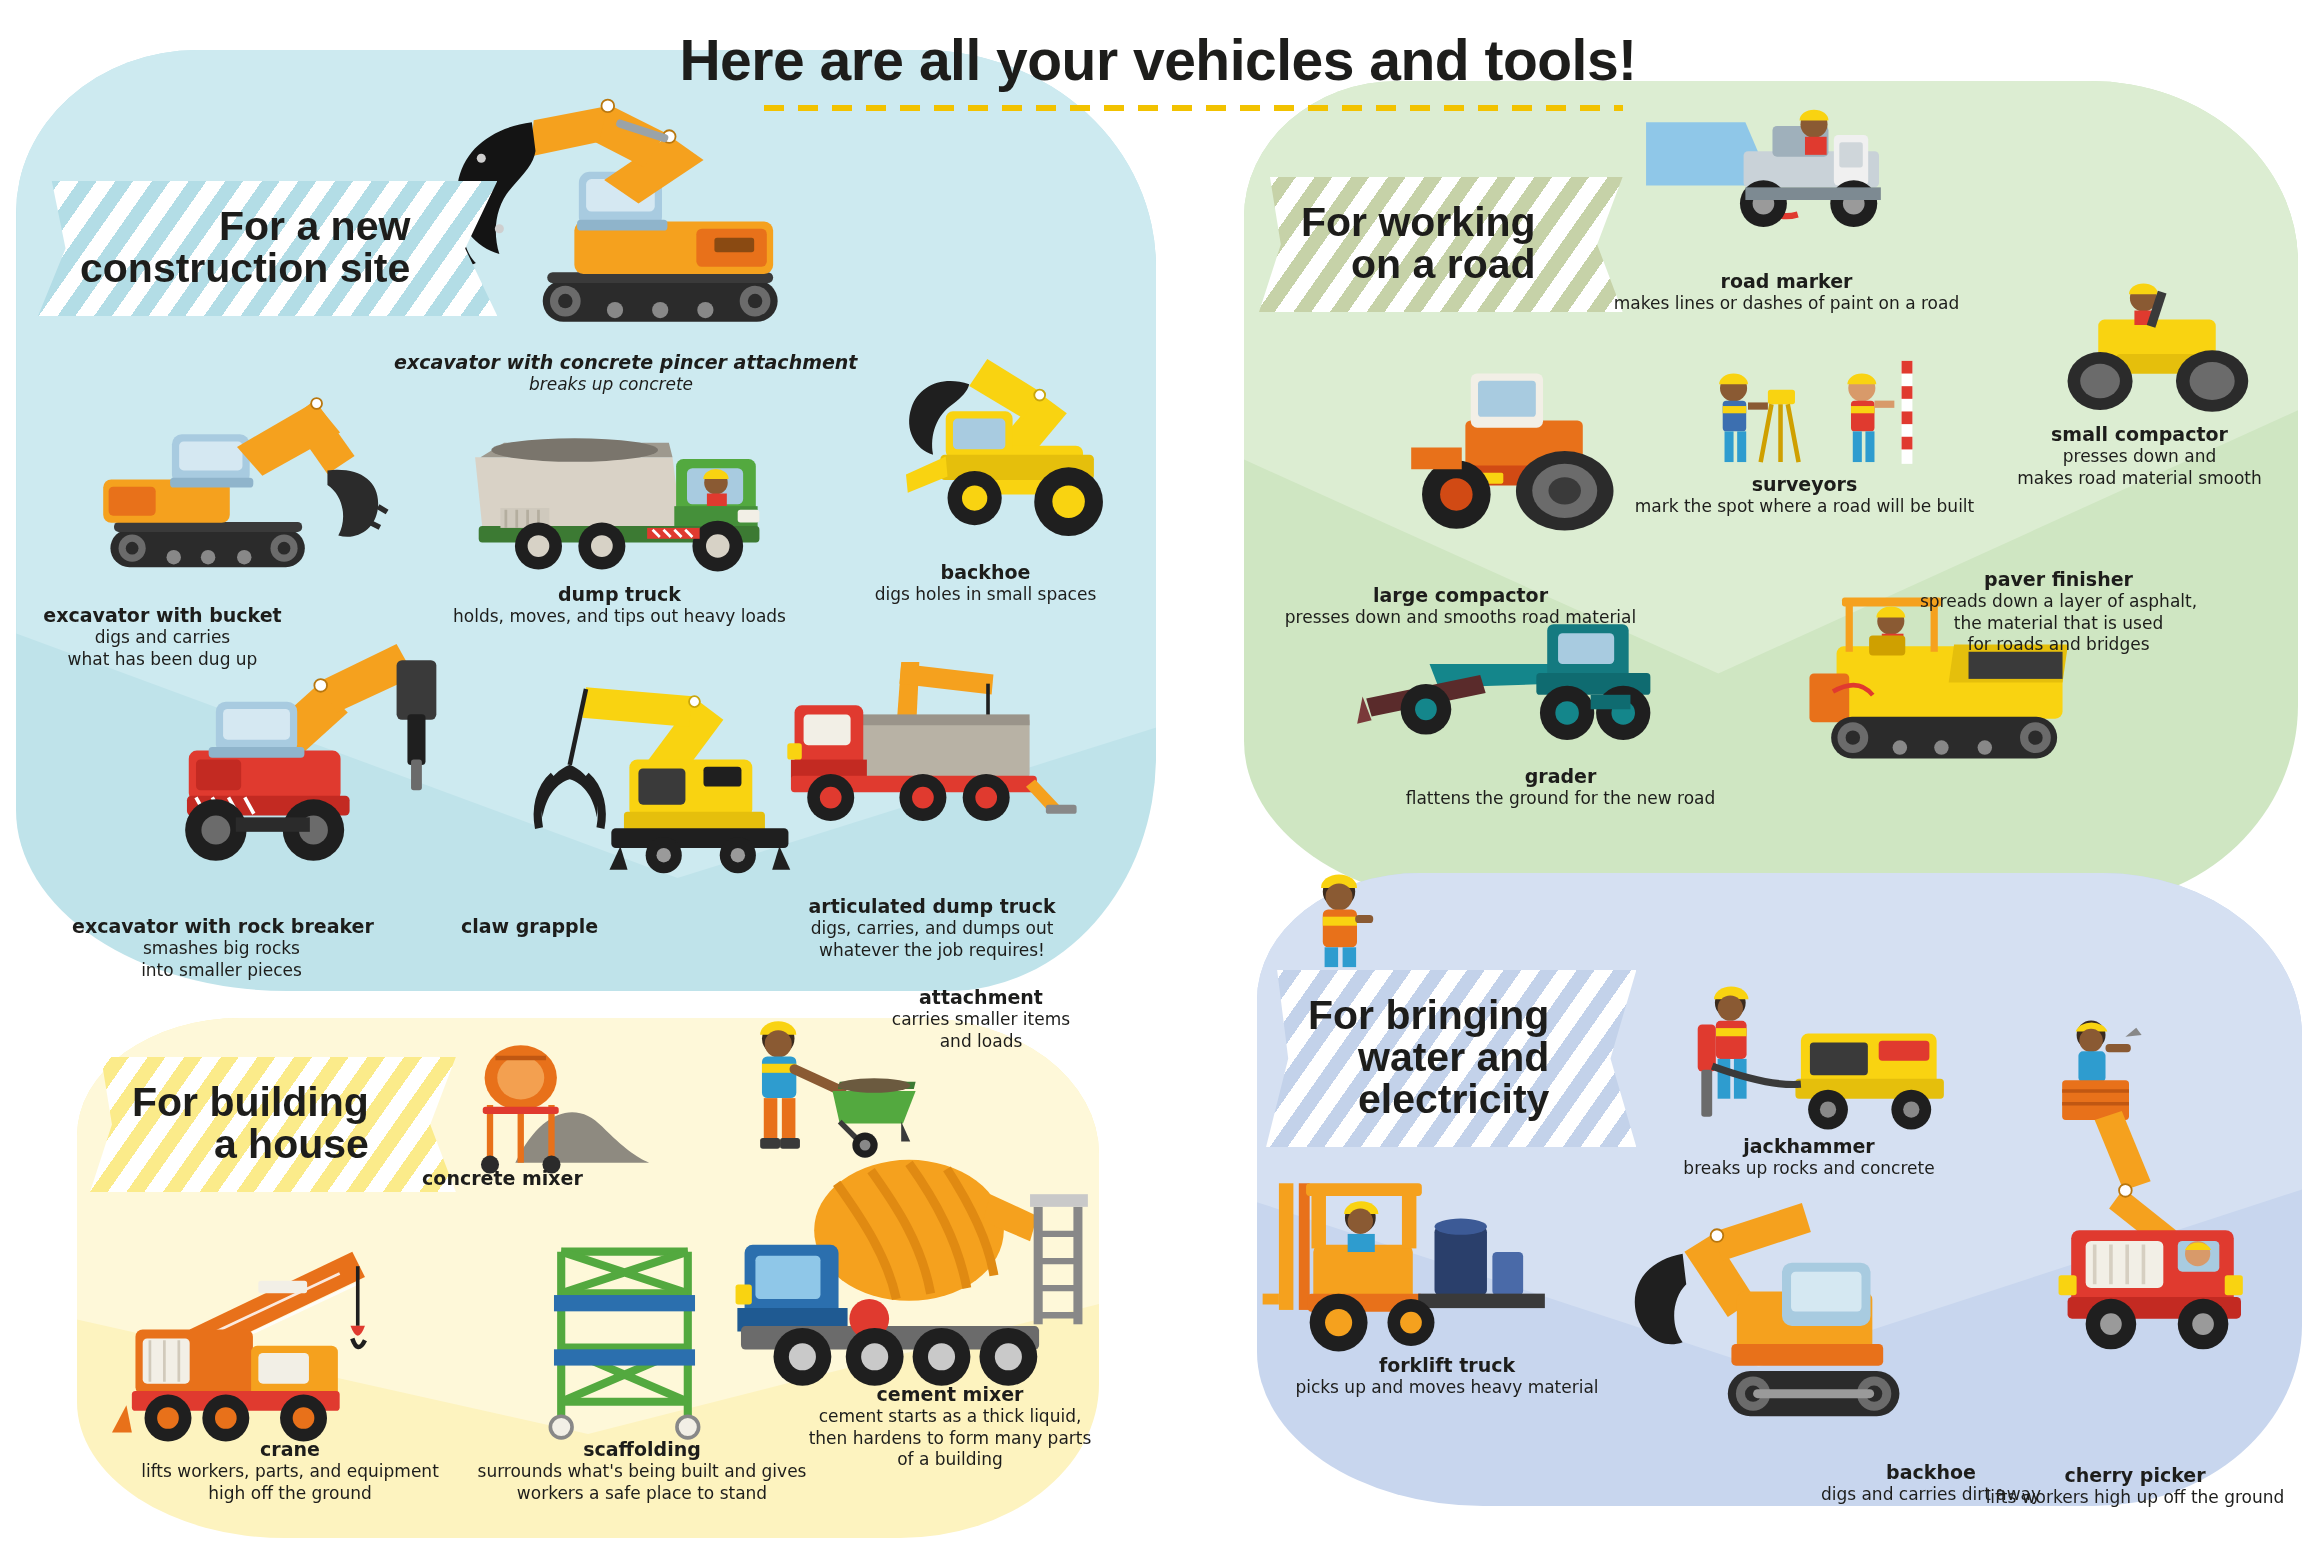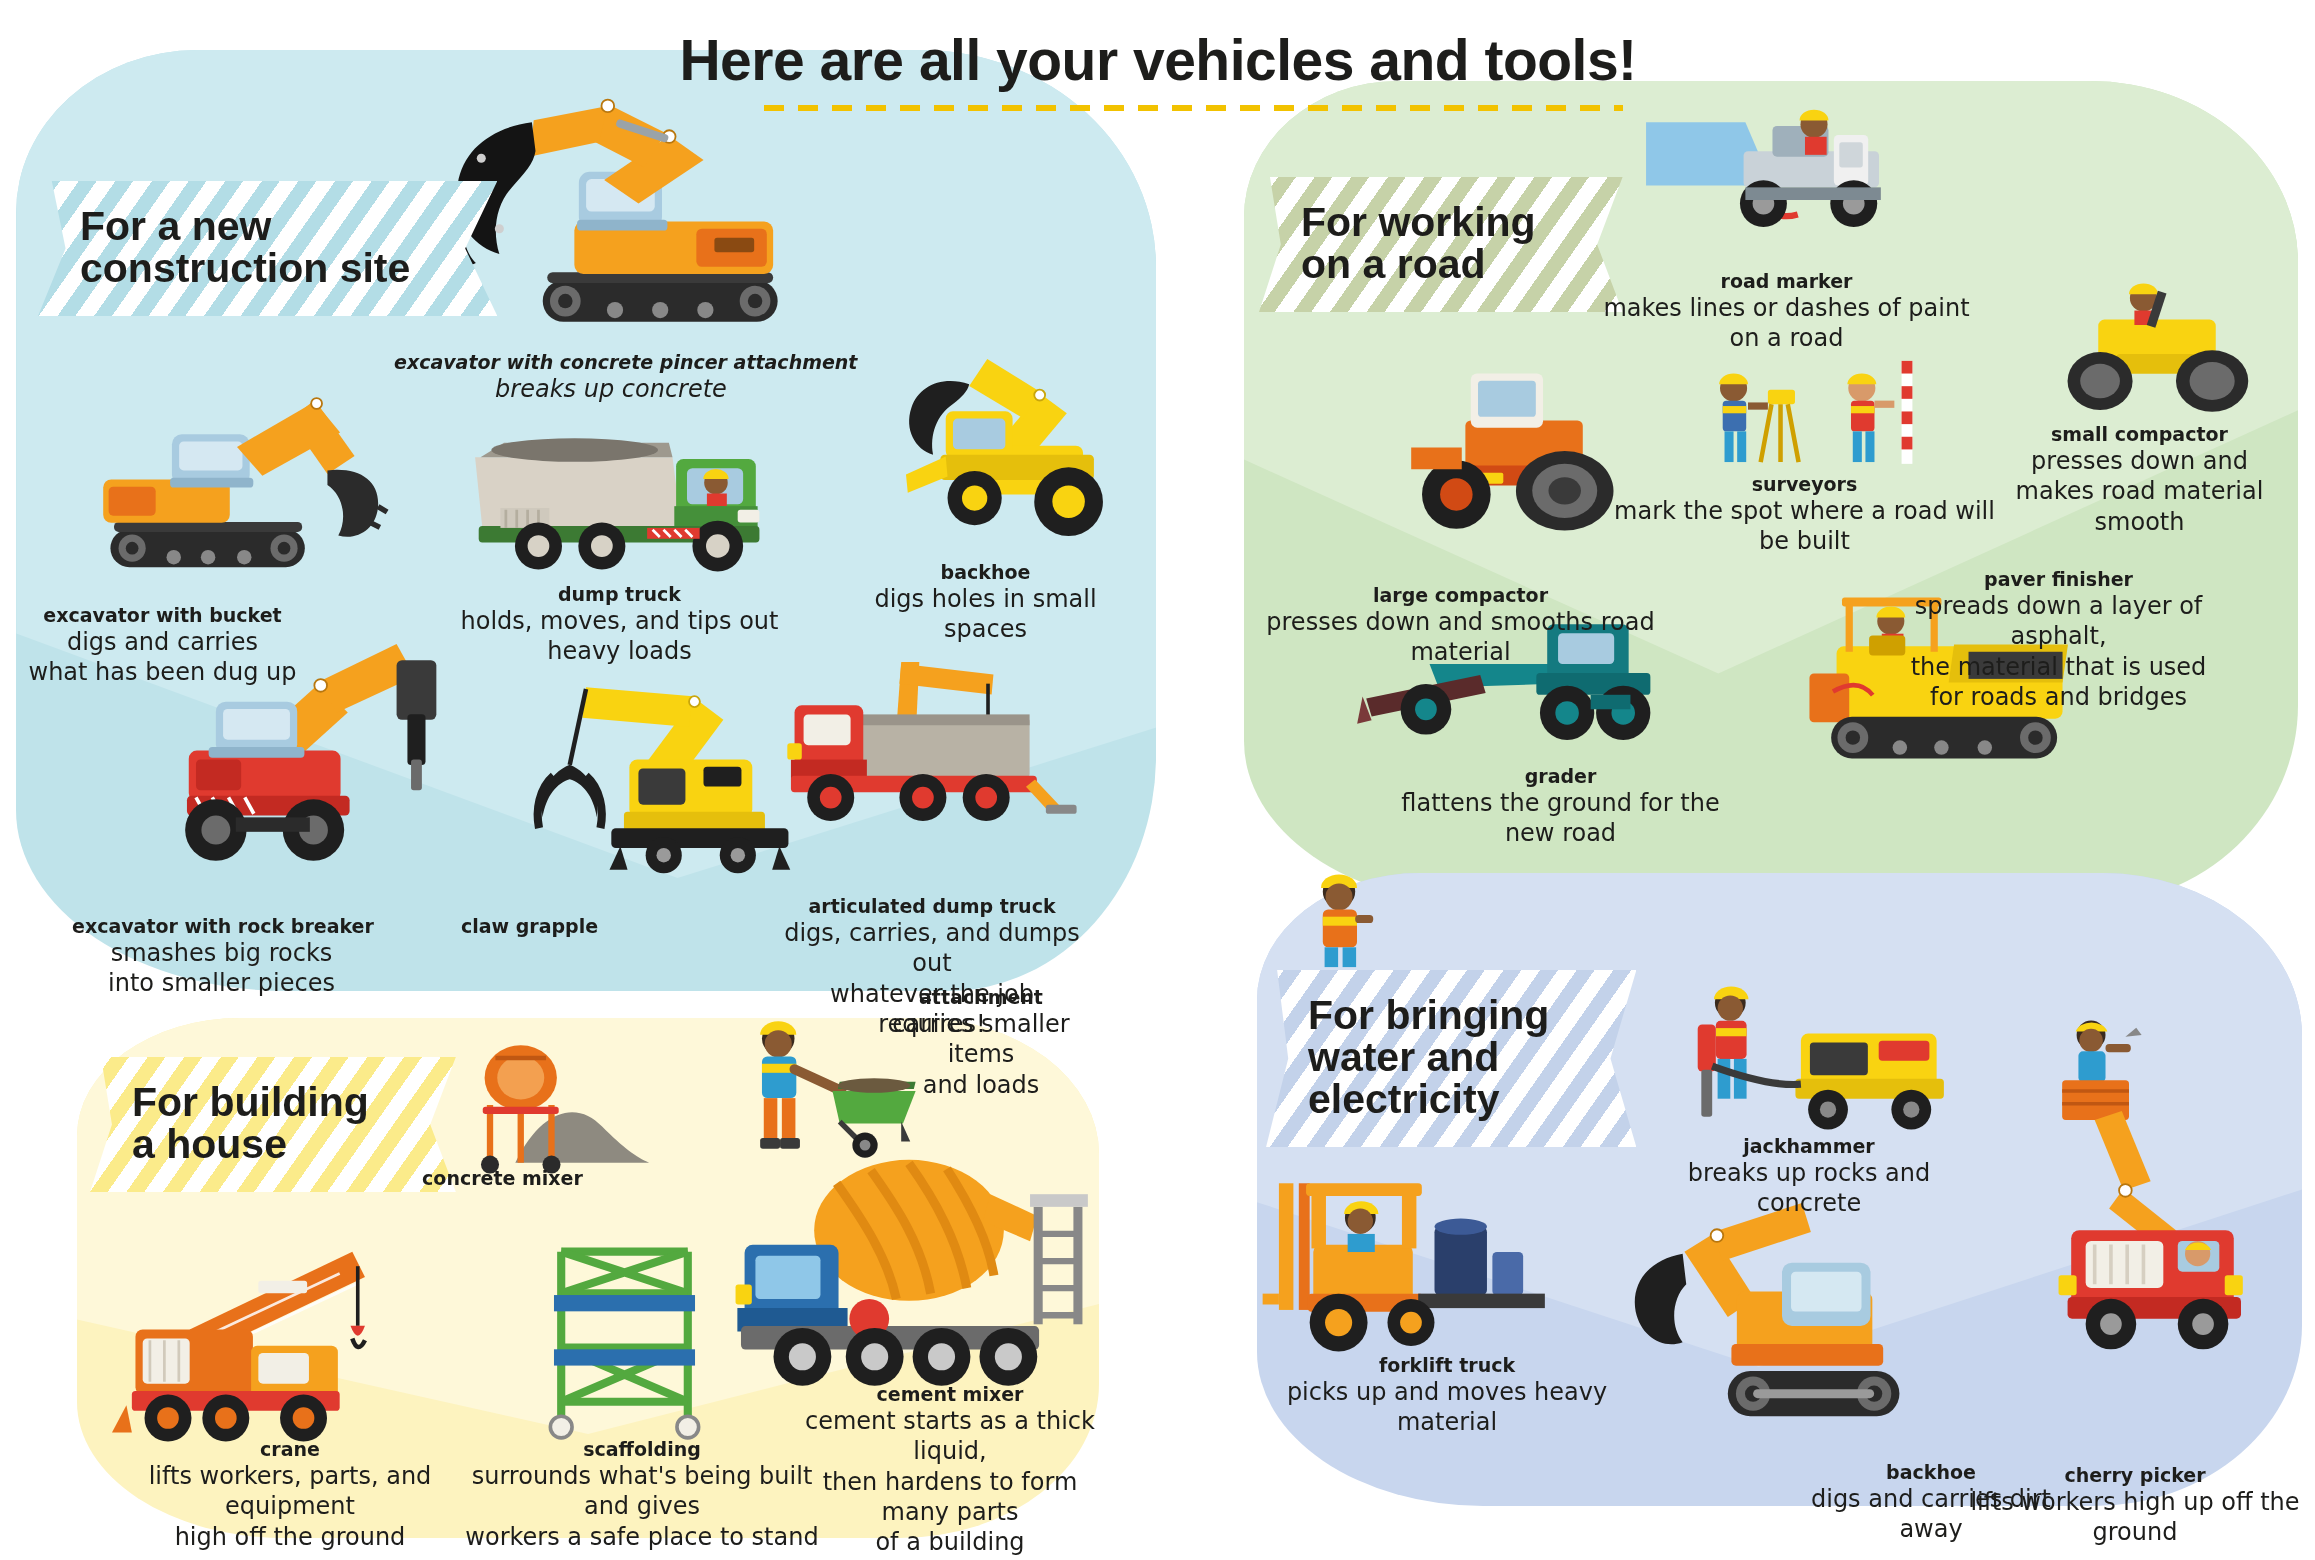--- a/index.html
+++ b/index.html
@@ -87,40 +87,41 @@
     padding: 23.5px 87px 27px 42px;
     clip-path: polygon(3% 0, 100% 0, 93% 50%, 100% 100%, 0 100%, 6% 50%);
   }
   .banner h2 {
     font-family: "Liberation Sans", sans-serif;
     font-weight: bold;
     font-size: 41px;
     line-height: 1.03;
     color: #1d1d1b;
     white-space: pre-line;
+    text-align: right;
   }
   .banner-site  { left: 38px;   top: 181px;
     background-image: repeating-linear-gradient(-55deg, #ffffff 0 15.4px, #b3dde6 15.4px 30px); }
   .banner-road  { left: 1259px; top: 177px;
     background-image: repeating-linear-gradient(-55deg, #ffffff 0 15.4px, #c6d2a8 15.4px 30px); }
   .banner-house { left: 90px;  top: 1057px;
     background-image: repeating-linear-gradient(-55deg, #ffffff 0 15.4px, #fbeb8a 15.4px 30px); }
   .banner-water { left: 1266px; top: 970px;
     background-image: repeating-linear-gradient(-55deg, #ffffff 0 15.4px, #c3d2ea 15.4px 30px); }
 
   
   .cap { position: absolute; z-index: 30; text-align: center; }
   .cap .t {
     font-family: "DejaVu Sans", sans-serif;
     font-weight: bold; font-size: 19px; color: #1d1d1b;
     line-height: 1.22; white-space: nowrap;
   }
   .cap .d {
     font-family: "DejaVu Sans", sans-serif;
-    font-size: 24px; color: #1d1d1b;
+    font-size: 17px; color: #1d1d1b;
     line-height: 1.26; white-space: pre-line;
   }
 
   
   .ill { position: absolute; z-index: 20; }
   svg { display: block; overflow: visible; }
 </style>
 </head>
 <body>
 

